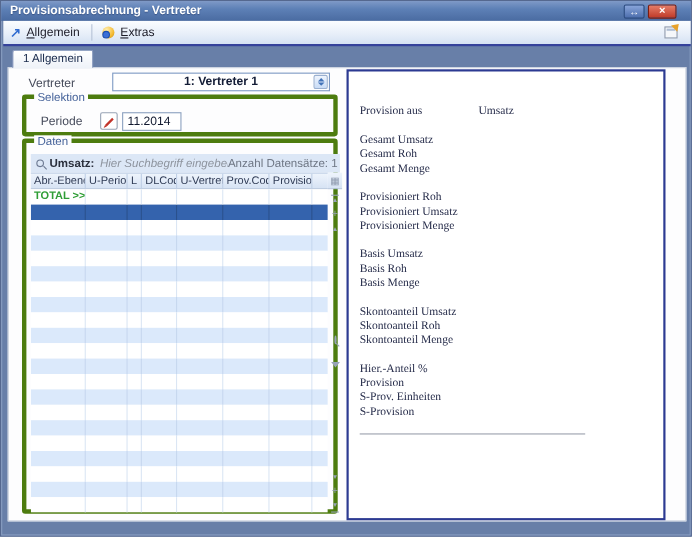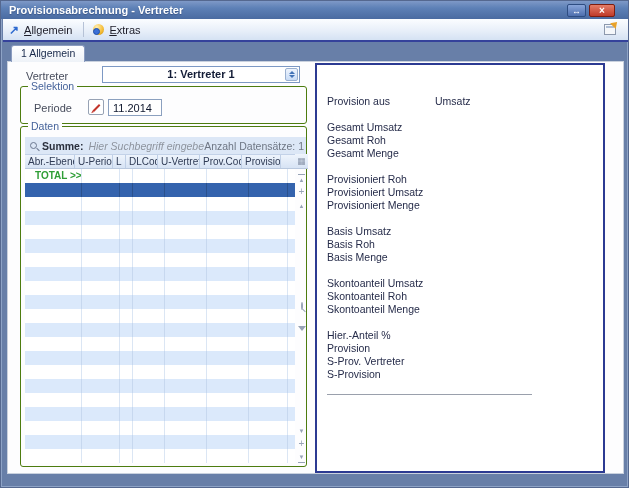--- a/index.html
+++ b/index.html
@@ -52,21 +52,21 @@
   .combo { position:absolute; left:94px; top:4px; width:198px; height:17px; background:#fff;
            border:1px solid #7d99c4; text-align:center; font-size:11px; font-weight:bold;
            color:#131c36; line-height:15px; }
   .spin { position:absolute; right:1px; top:1px; width:13px; height:13px;
           background:linear-gradient(#eef4fd,#c9dcf6); border:1px solid #9ab0d0; border-radius:2px; }
   .spin i { position:absolute; left:3px; width:0; height:0;
             border-left:3px solid transparent; border-right:3px solid transparent; }
   .spin .up  { top:2px;    border-bottom:3px solid #4273b8; }
   .spin .dn  { bottom:2px; border-top:3px solid #4273b8; }
 
-  .fieldset { position:absolute; border:1px solid #4d7c0f; border-radius:3px; }
+  .fieldset { position:absolute; border:4px solid #4d7c0f; border-radius:3px; }
   .fs-selektion { left:12px; top:24px; width:287px; height:38px; }
   .fs-daten    { left:12px; top:64px; width:287px; height:341px; }
   .legend { position:absolute; top:-7px; left:7px; background:#fdfdfe; padding:0 3px;
             font-size:10.5px; color:#46639a; }
 
   .periode-label { left:13px; top:15px; }
   .editbtn { position:absolute; left:67px; top:12px; width:16px; height:16px; background:#fff;
              border:1px solid #97a2b4; border-radius:2px; }
   .pencil { position:absolute; left:3px; top:7px; width:9px; height:2px; background:#c2342a;
             transform:rotate(-45deg); }
@@ -93,21 +93,21 @@
   .thead { position:absolute; left:4px; top:27px; width:270px; height:15px; display:flex;
            background:linear-gradient(#eef4fc,#d7e3f4); border-top:1px solid #c3d2e8;
            border-bottom:1px solid #b9c8de; }
   .th { font-size:10px; color:#2f3b55; line-height:13px; padding-left:3px;
         border-right:1px solid #bfcfe6; overflow:hidden; white-space:nowrap; flex:none; }
   .th.num { text-align:right; padding-right:2px; }
   .corner { position:absolute; left:274px; top:27px; width:13px; height:15px;
             background:linear-gradient(#eef4fc,#d7e3f4); border-bottom:1px solid #b9c8de;
             font-size:9px; color:#8d99ad; text-align:center; line-height:15px; }
   .tbody { position:absolute; left:4px; top:42px; width:270px; height:294px; overflow:hidden; }
-  .tr { display:flex; height:14px; background:#ffffff;justify-content:center; }
+  .tr { display:flex; height:14px; background:#ffffff; }
   .tr.alt { background:#dbe9fb; }
   .tr.sel { background:#3463ad; }
   .td { flex:none; height:14px; border-right:1px solid #dbe6f4; font-size:10px;
         line-height:14px; padding-left:3px; overflow:hidden; white-space:nowrap; }
   .tr.alt .td { border-right-color:#c7d8ef; }
   .tr.sel .td { border-right-color:rgba(0,0,0,0.18); }
   .td.total { color:#2f9e36; font-weight:bold; }
 
   
   .strip { position:absolute; left:274px; top:44px; width:13px; height:292px; }
@@ -123,21 +123,21 @@
   .ic-mag::after { content:''; position:absolute; width:4px; height:1px; background:#97a3b6;
             transform:rotate(45deg); right:-4px; bottom:-2px; }
   .ic-lines { height:8px; margin:0 3px;
             background:repeating-linear-gradient(0deg,#97a3b6 0 1px,transparent 1px 3px); }
   .ic-filter { width:0; height:0; margin:0 auto; border-left:4px solid transparent;
             border-right:4px solid transparent; border-top:5px solid #97a3b6; }
 
   
   .rpanel { position:absolute; left:307px; top:1px; width:290px; height:410px;
             border:2px solid #2c3a92; background:#ffffff; padding:30px 0 0 10px; }
-  .rgroup { margin-bottom:13px; }
+  .rgroup { margin-bottom:13px;font-family:Liberation Serif, serif; }
   .rrow { position:relative; height:13px; font-size:10.5px; color:#262c4a; }
   .rlabel { position:absolute; left:0; top:0; line-height:13px; }
   .rvalue { position:absolute; left:108px; top:0; line-height:13px; }
   .rline { width:205px; border-top:1px solid #9aa0ac; margin:7px 0 7px 0; }
   .summe { font-size:10.5px; font-weight:bold; color:#1c2340; }
 
   
   .doc { position:absolute; left:1px; top:2px; width:12px; height:11px; background:#f5f7fa;
          border:1px solid #8d99ad; }
   .doc::before { content:''; position:absolute; left:1px; top:1px; right:1px; height:2px;
@@ -200,21 +200,21 @@
         <span class="pencil"></span>
       </div>
       <input class="periode-input" value="11.2014" style="">
     </div>
 
     <div class="fieldset fs-daten">
       <span class="legend">Daten</span>
 
       <div class="searchrow">
         <span class="mag"></span>
-        <span class="search-label">Summe:</span>
+        <span class="search-label">Umsatz:</span>
         <span class="search-ph">Hier Suchbegriff eingeben (STRG+S)</span>
         <span class="count">Anzahl Datensätze: 1</span>
       </div>
 
       <div class="thead">
           <div class="th" style="width: 50px;">Abr.-Ebene</div>
           <div class="th" style="width: 38px;">U-Periode</div>
           <div class="th" style="width: 13px;">L</div>
           <div class="th" style="width: 32px;">DLCode</div>
           <div class="th" style="width: 42px;">U-Vertreter</div>
@@ -485,21 +485,21 @@
             </div>
           </div>
           <div class="rgroup">
             <div class="rrow">
               <span class="rlabel">Hier.-Anteil %</span>
             </div>
             <div class="rrow">
               <span class="rlabel">Provision</span>
             </div>
             <div class="rrow">
-              <span class="rlabel">S-Prov. Vertreter</span>
+              <span class="rlabel">S-Prov. Einheiten</span>
             </div>
             <div class="rrow">
               <span class="rlabel">S-Provision</span>
             </div>
           </div>
         </div>
       <div class="rline"></div>
     </div>
 
   </div>

